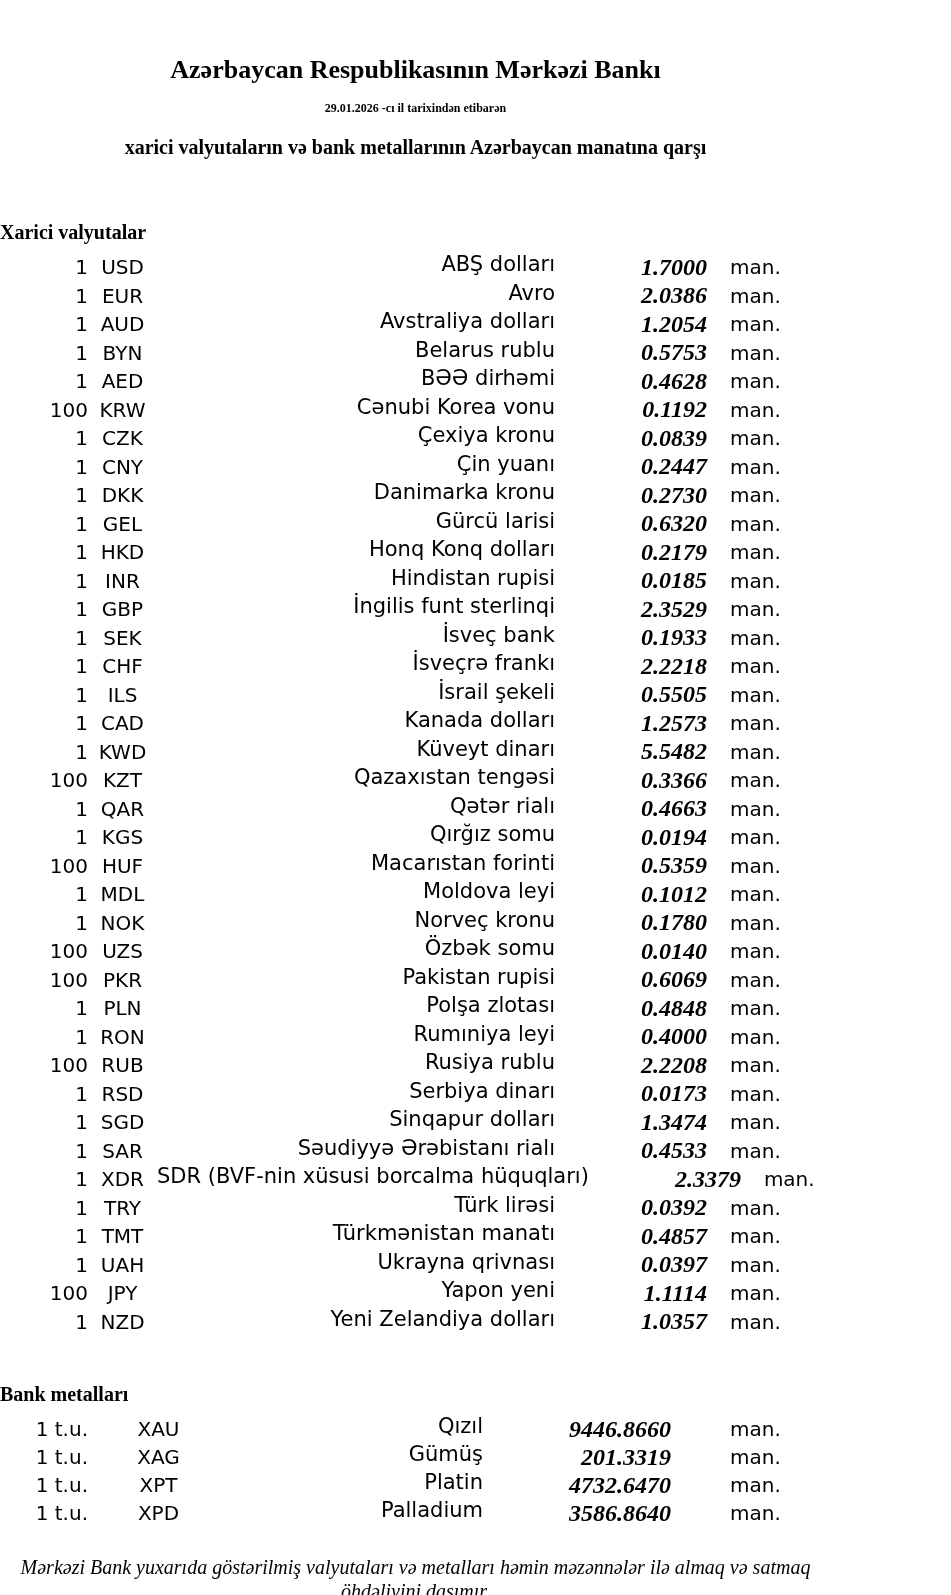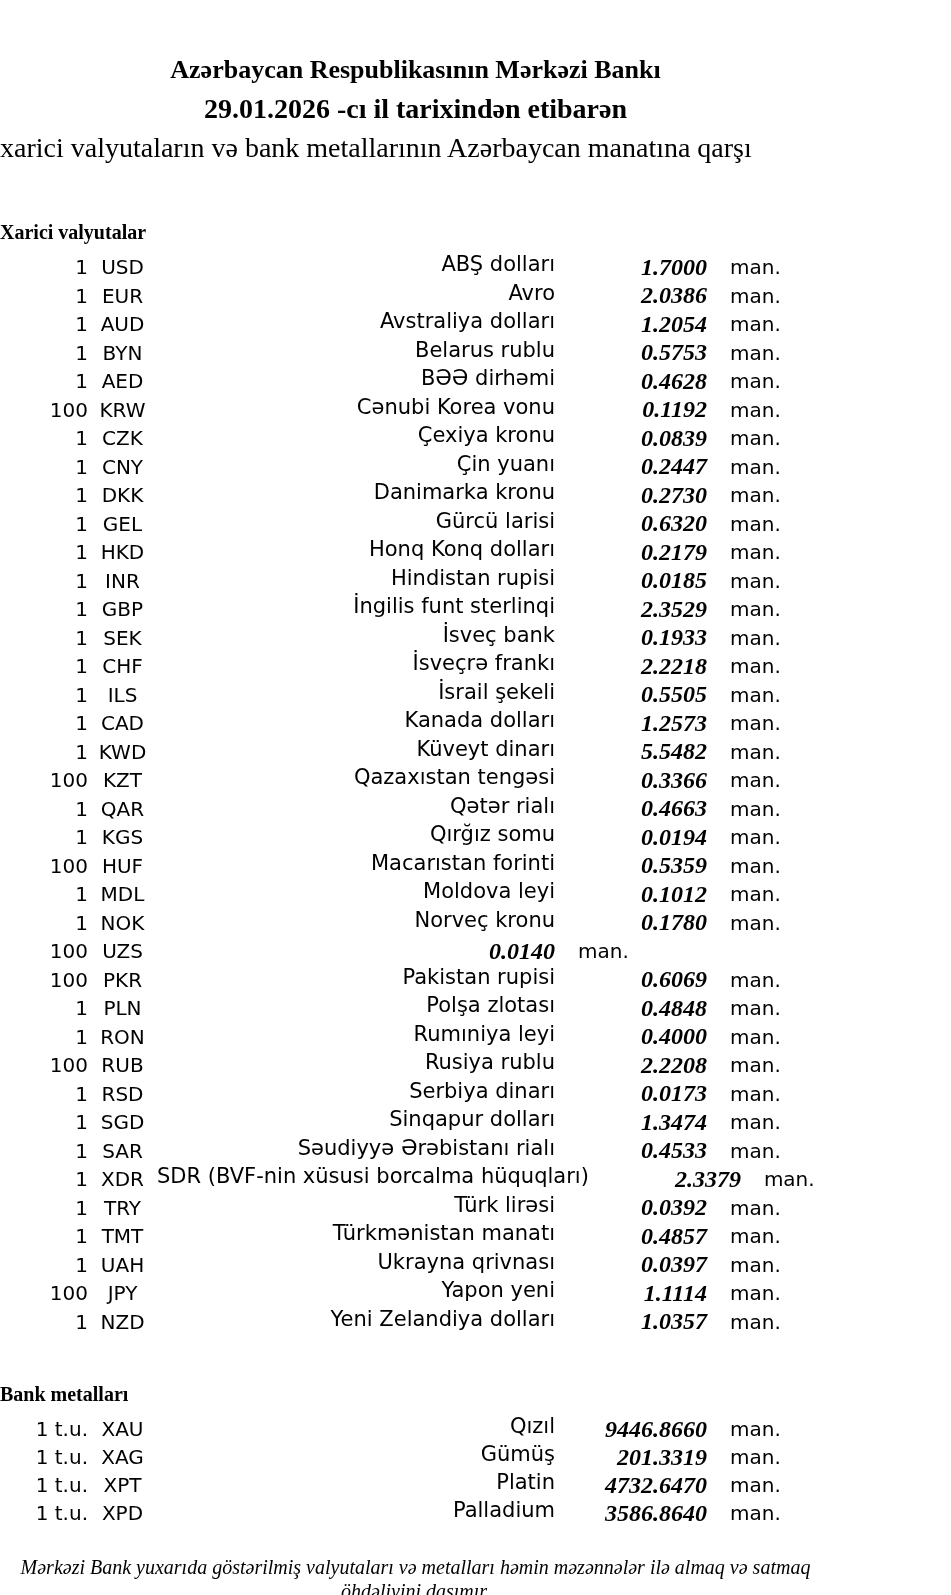--- a/index.html
+++ b/index.html
@@ -23,48 +23,49 @@
     font-family: "Liberation Serif", serif;
     font-weight: 700;
     font-size: 26px;
     line-height: 30px;
   }
   .date-line {
     margin-top: 11px;
     text-align: center;
     font-family: "Liberation Serif", serif;
     font-weight: 700;
-    font-size: 28px;
+    font-size: 12px;
     line-height: 25px;
   }
   .subtitle {
     margin-top: 14px;
-    font-family: "Liberation Serif", serif;
-    font-weight: 400;
-    font-size: 28px;
+    text-align: center;
+    font-family: "Liberation Serif", serif;
+    font-weight: 700;
+    font-size: 20px;
     line-height: 25px;
   }
   .section-title {
     text-align: left;
     font-family: "Liberation Serif", serif;
     font-weight: 700;
     font-size: 20px;
     line-height: 25px;
   }
   .section-title.currencies { margin-top: 60px; }
   .section-title.metals { margin-top: 46px; }
 
   .rate-table { margin-top: 8px; }
   .rate-row {
     display: grid;
     grid-template-columns: 88px 69px 1fr 152px 124px;
     height: 28.5px;
     align-items: center;
   }
-  .rate-table.metals-table .rate-row { height: 28px; }
+  .rate-table.metals-table .rate-row { height: 28px; gap: 36px; }
 
   .qty {
     text-align: right;
     font-size: 20px;
     white-space: nowrap;
   }
   .code {
     text-align: center;
     font-size: 20px;
     white-space: nowrap;
@@ -300,20 +301,21 @@
         <span class="qty">1</span>
         <span class="code">NOK</span>
         <span class="name">Norveç kronu</span>
         <span class="rate">0.1780</span>
         <span class="unit">man.</span>
       </div>
 
       <div class="rate-row">
         <span class="qty">100</span>
         <span class="code">UZS</span>
+        <span class="name">Özbək somu</span>
         <span class="rate">0.0140</span>
         <span class="unit">man.</span>
       </div>
 
       <div class="rate-row">
         <span class="qty">100</span>
         <span class="code">PKR</span>
         <span class="name">Pakistan rupisi</span>
         <span class="rate">0.6069</span>
         <span class="unit">man.</span>

